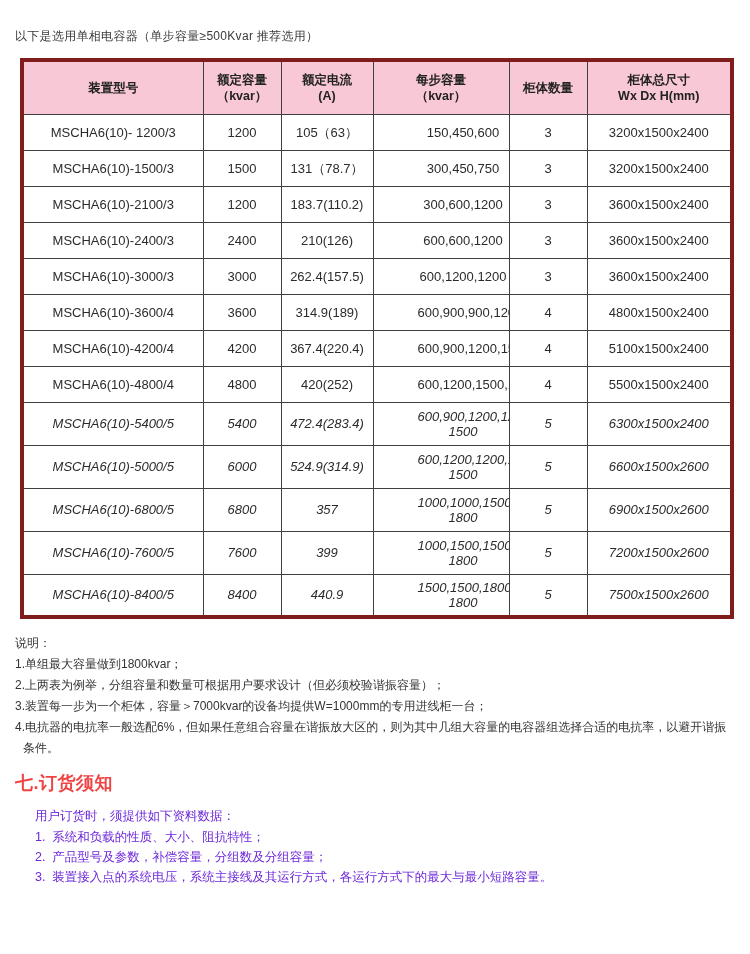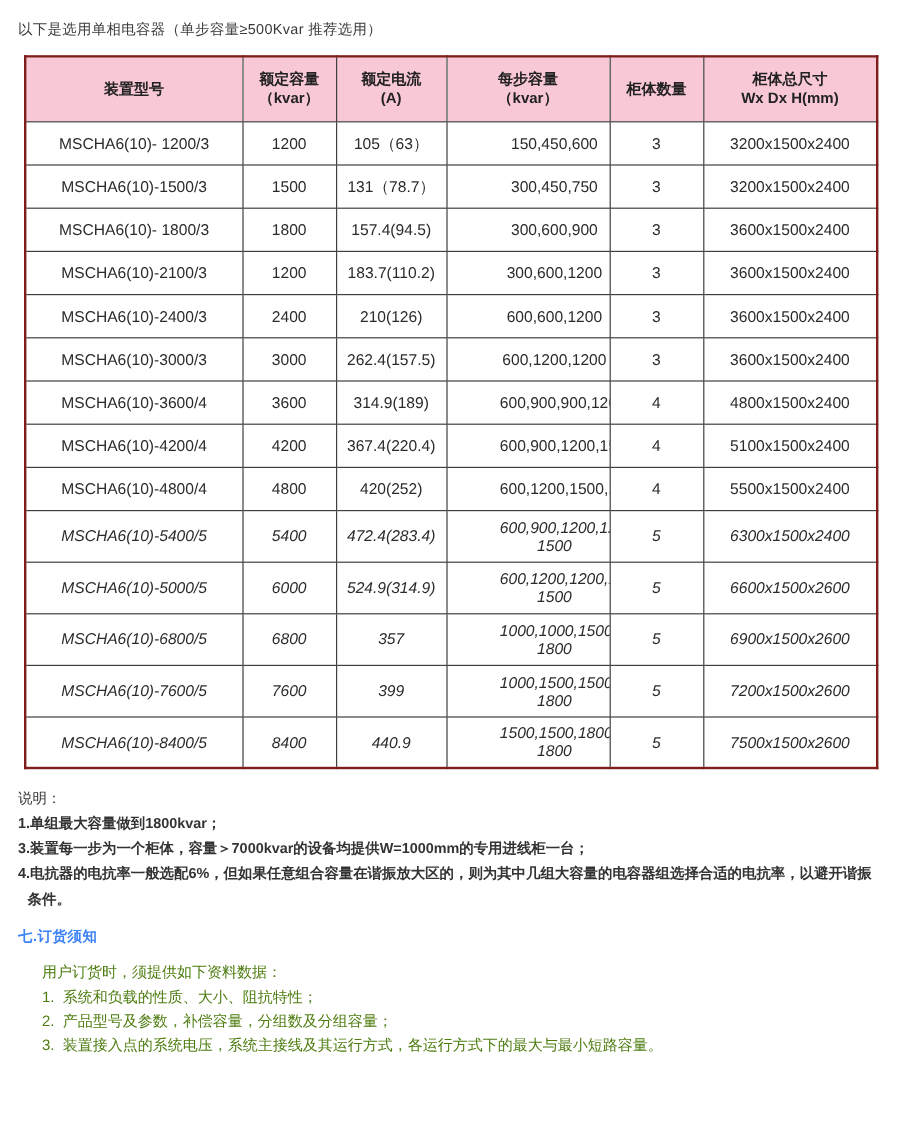--- a/index.html
+++ b/index.html
@@ -4,31 +4,31 @@
 <style>
   * { box-sizing: border-box; margin: 0; padding: 0; }
   html, body { background: #ffffff; }
   body {
     width: 750px; height: 954px;
     font-family: "Liberation Sans", sans-serif;
     color: #333333;
     overflow: hidden;
   }
   .intro {
-    margin: 16px 0 0 15px;
+    margin: 28px 0 0 15px;
     font-size: 12px;
     color: #3a3a3a;
     letter-spacing: 0.3px;
   }
   table.spec {
     border-collapse: collapse;
     table-layout: fixed;
     width: 710px;
     margin: 13px 0 0 20px;
-    border: 2px solid #7f1d1d;
+    border: 4px solid #7f1d1d;
   }
   table.spec th, table.spec td {
     border: 1px solid #404040;
     text-align: center;
     vertical-align: middle;
     white-space: pre-line;
     overflow: hidden;
   }
   table.spec th {
     background: #f9c8d6;
@@ -48,34 +48,33 @@
   td[data-name="step-cell"] { font-size: 12.5px; padding-left: 44px; }
   .notes {
     margin: 14px 15px 0 15px;
     font-size: 12px;
     line-height: 21px;
     color: #333333;
   }
   .note-item {
     padding-left: 8px;
     text-indent: -8px;
-    font-weight: bold;
   }
   .order-heading {
     margin: 12px 0 0 15px;
-    font-size: 12px;
+    font-size: 18px;
     font-weight: bold;
-    color: #3b82f6;
+    color: #ef4444;
     letter-spacing: 0.5px;
   }
   .order-body {
     margin: 11px 15px 0 35px;
     font-size: 12.5px;
     line-height: 20px;
-    color: #4d7c0f;
+    color: #6d28d9;
   }
   .order-intro { margin-bottom: 1px; }
   .order-item { white-space: pre-wrap; }
 </style>
 </head>
 <body>
 
 <div data-name="page">
 
   <div class="intro" data-name="intro-text">以下是选用单相电容器（单步容量≥500Kvar 推荐选用）</div>
@@ -114,28 +113,20 @@
         </tr>
         <tr data-name="table-row">
           <td data-name="model-cell">MSCHA6(10)-1500/3</td>
           <td data-name="capacity-cell">1500</td>
           <td data-name="current-cell">131（78.7）</td>
           <td data-name="step-cell">300,450,750</td>
           <td data-name="count-cell">3</td>
           <td data-name="size-cell">3200x1500x2400</td>
         </tr>
         <tr data-name="table-row">
-          <td data-name="model-cell">MSCHA6(10)- 1800/3</td>
-          <td data-name="capacity-cell">1800</td>
-          <td data-name="current-cell">157.4(94.5)</td>
-          <td data-name="step-cell">300,600,900</td>
-          <td data-name="count-cell">3</td>
-          <td data-name="size-cell">3600x1500x2400</td>
-        </tr>
-        <tr data-name="table-row">
           <td data-name="model-cell">MSCHA6(10)-2100/3</td>
           <td data-name="capacity-cell">1200</td>
           <td data-name="current-cell">183.7(110.2)</td>
           <td data-name="step-cell">300,600,1200</td>
           <td data-name="count-cell">3</td>
           <td data-name="size-cell">3600x1500x2400</td>
         </tr>
         <tr data-name="table-row">
           <td data-name="model-cell">MSCHA6(10)-2400/3</td>
           <td data-name="capacity-cell">2400</td>
@@ -221,20 +212,21 @@
           <td data-name="count-cell">5</td>
           <td data-name="size-cell">7500x1500x2600</td>
         </tr>
       </tbody>
   </table>
 
   <div class="notes" data-name="notes-section">
     <div data-name="notes-title">说明：</div>
     <div data-name="notes-list">
         <div data-name="note-item" class="note-item">1.单组最大容量做到1800kvar；</div>
+        <div data-name="note-item" class="note-item">2.上两表为例举，分组容量和数量可根据用户要求设计（但必须校验谐振容量）；</div>
         <div data-name="note-item" class="note-item">3.装置每一步为一个柜体，容量＞7000kvar的设备均提供W=1000mm的专用进线柜一台；</div>
         <div data-name="note-item" class="note-item">4.电抗器的电抗率一般选配6%，但如果任意组合容量在谐振放大区的，则为其中几组大容量的电容器组选择合适的电抗率，以避开谐振条件。</div>
       </div>
   </div>
 
   <div class="order-heading" data-name="order-section-heading">七.订货须知</div>
 
   <div class="order-body" data-name="order-section">
     <div class="order-intro" data-name="order-intro">用户订货时，须提供如下资料数据：</div>
     <div data-name="order-list">

